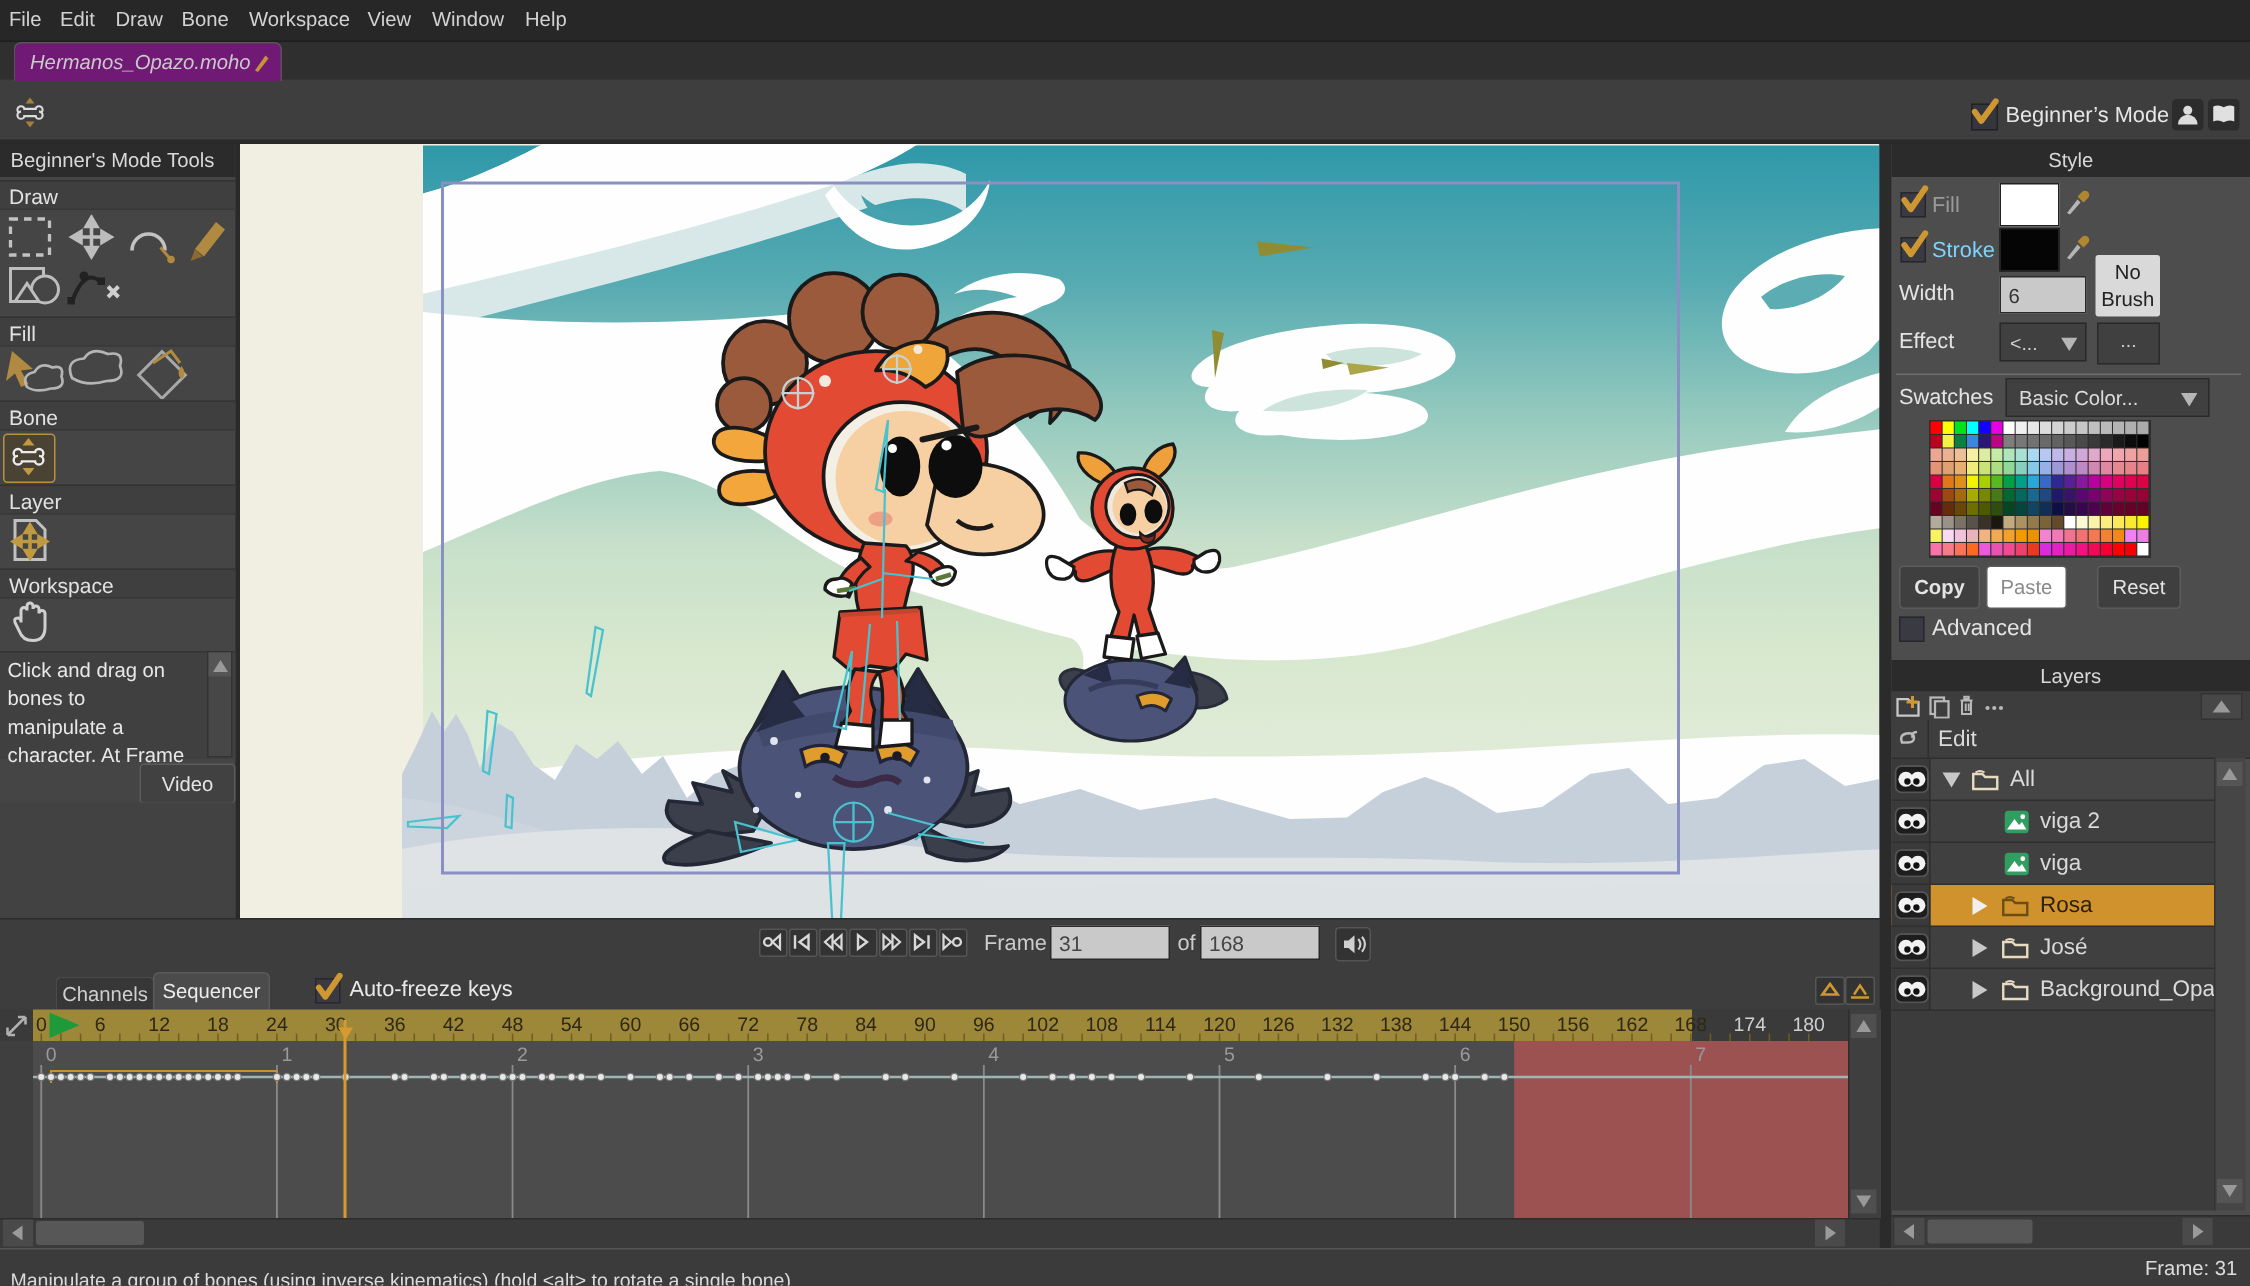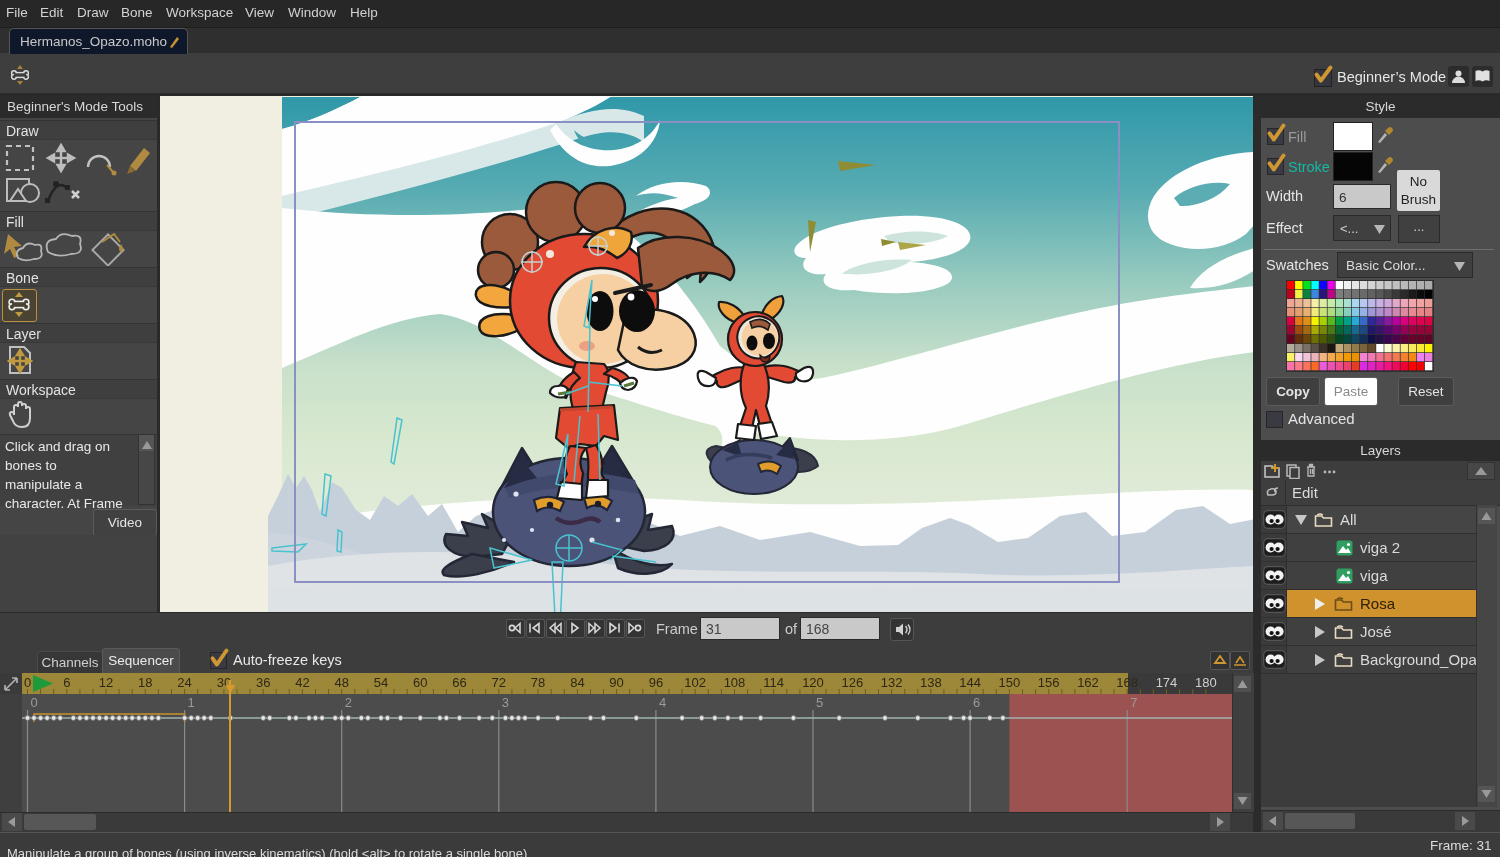--- a/index.html
+++ b/index.html
@@ -13,21 +13,21 @@
 <span class="a" style="left:6px;top:5px;font-size:13.5px;color:#d2d2d2;">File</span>
 <span class="a" style="left:40px;top:5px;font-size:13.5px;color:#d2d2d2;">Edit</span>
 <span class="a" style="left:77px;top:5px;font-size:13.5px;color:#d2d2d2;">Draw</span>
 <span class="a" style="left:121px;top:5px;font-size:13.5px;color:#d2d2d2;">Bone</span>
 <span class="a" style="left:166px;top:5px;font-size:13.5px;color:#d2d2d2;">Workspace</span>
 <span class="a" style="left:245px;top:5px;font-size:13.5px;color:#d2d2d2;">View</span>
 <span class="a" style="left:288px;top:5px;font-size:13.5px;color:#d2d2d2;">Window</span>
 <span class="a" style="left:350px;top:5px;font-size:13.5px;color:#d2d2d2;">Help</span>
 </div>
 <div class="a" style="left:0;top:28px;width:1500px;height:25px;background:#2f2f2f;"></div>
-<div class="a" style="left:9px;top:28px;width:177px;height:26px;background:#0f172a;border:1px solid #555;border-bottom:none;border-radius:5px 5px 0 0;">
+<div class="a" style="left:9px;top:28px;width:177px;height:26px;background:#701a75;border:1px solid #555;border-bottom:none;border-radius:5px 5px 0 0;font-style:italic;">
     <span class="a" style="left:10px;top:5px;font-size:13.5px;color:#c9c9c9;">Hermanos_Opazo.moho</span>
     <svg class="a" style="left:158px;top:6px;" width="12" height="14" viewBox="0 0 12 14">
       <path d="M2 12 L9 2 L11 4 L4 13 Z" fill="#c89336"></path>
     </svg>
   </div>
 <div class="a" style="left:0;top:54px;width:1500px;height:39px;background:#3e3e3e;"></div>
 <div class="a" style="left:0;top:93px;width:1500px;height:3px;background:#2a2a2a;"></div>
 <svg class="a" style="left:9px;top:64px;" width="22" height="22" viewBox="0 0 22 22">
 <path d="M11 1 L14 5 L8 5 Z" fill="#a8803a"></path>
     <path d="M11 21 L14 17 L8 17 Z" fill="#a8803a"></path>
@@ -308,21 +308,21 @@
 <span class="a" style="left:1288px;top:129px;color:#9a9a9a;font-size:14.5px;">Fill</span>
 <div class="a" style="left:1333px;top:122px;width:38px;height:27px;background:#fff;border:1px solid #222;"></div>
 <svg class="a" style="left:1376px;top:126px;" width="18" height="18" viewBox="0 0 18 18">
     <path d="M2 16 L9 7 L11 9 L4 17 Z" fill="#b5b5b5"></path>
     <path d="M9 5 l4 4 l3 -3 a2.8 2.8 0 0 0 -4 -4 z" fill="#b0872f"></path>
   </svg>
 <div class="a" style="left:1267px;top:158px;width:15px;height:15px;background:#3a3a42;border:1px solid #26262c;"></div>
 <svg class="a" style="left:1266px;top:152px;" width="21" height="21" viewBox="0 0 24 24">
     <path d="M4 13 L9 20 L20 4" fill="none" stroke="#cf9732" stroke-width="4.5" stroke-linecap="round" stroke-linejoin="round"></path>
   </svg>
-<span class="a" style="left:1288px;top:159px;color:#14b8a6;font-size:14.5px;">Stroke</span>
+<span class="a" style="left:1288px;top:159px;color:#7dd3fc;font-size:14.5px;">Stroke</span>
 <div class="a" style="left:1333px;top:152px;width:38px;height:27px;background:#050505;border:1px solid #222;"></div>
 <svg class="a" style="left:1376px;top:156px;" width="18" height="18" viewBox="0 0 18 18">
     <path d="M2 16 L9 7 L11 9 L4 17 Z" fill="#b5b5b5"></path>
     <path d="M9 5 l4 4 l3 -3 a2.8 2.8 0 0 0 -4 -4 z" fill="#b0872f"></path>
   </svg>
 <div class="a" style="left:1397px;top:170px;width:43px;height:41px;background:#d9d9d9;border-radius:2px;color:#222;font-size:13.5px;text-align:center;line-height:18px;padding-top:3px;box-sizing:border-box;">No<br>Brush</div>
 <span class="a" style="left:1266px;top:188px;color:#e4e4e4;font-size:14.5px;">Width</span>
 <div class="a" style="left:1333px;top:184px;width:58px;height:25px;background:#c9c9c9;border:1px solid #2a2a2a;color:#333;font-size:13.5px;line-height:25px;padding-left:5px;box-sizing:border-box;">6</div>
 <span class="a" style="left:1266px;top:220px;color:#e4e4e4;font-size:14.5px;">Effect</span>
 <div class="a" style="left:1333px;top:215px;width:58px;height:26px;background:#404040;border:1px solid #2a2a2a;color:#cfcfcf;font-size:13px;line-height:26px;padding-left:6px;box-sizing:border-box;">&lt;...<svg class="a" style="right:5px;top:9px;" width="11" height="9" viewBox="0 0 11 9">

